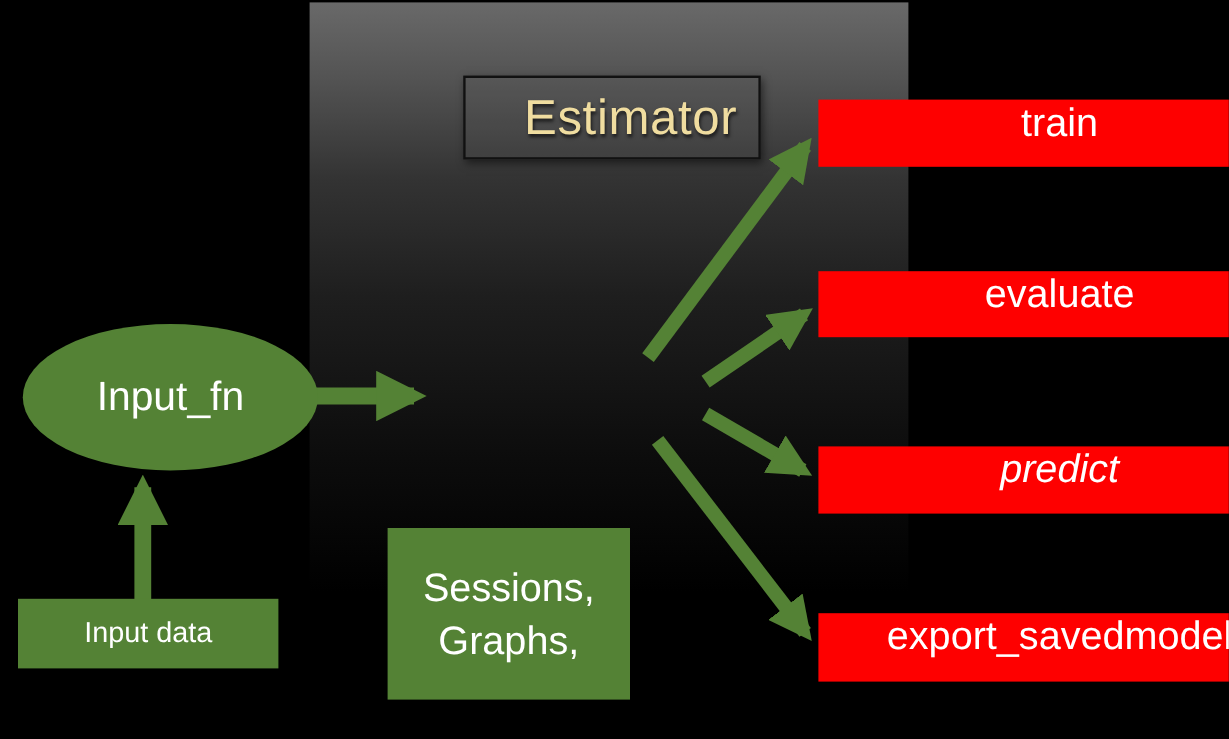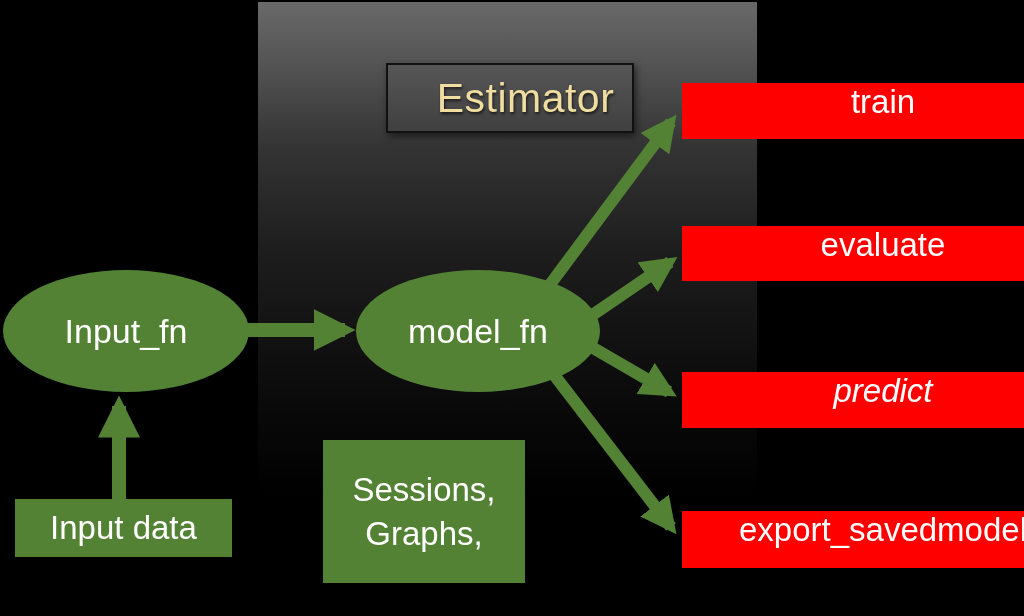--- a/index.html
+++ b/index.html
@@ -73,37 +73,37 @@
     position: absolute;
     border-radius: 50%;
     background: #548235;
     display: flex;
     align-items: center;
     justify-content: center;
     color: #ffffff;
     font-size: 34px;
     z-index: 3;
   }
-  .ellipse.input-fn { left: 3px;   top: 270px; width: 246px; height: 122px; }
+  .ellipse.input-fn { left: 19px;   top: 270px; width: 246px; height: 122px; }
   .ellipse.model-fn { left: 356px; top: 270px; width: 244px; height: 122px; }
   
   .green-box {
     position: absolute;
     background: #548235;
     color: #ffffff;
     display: flex;
     flex-direction: column;
     align-items: center;
     justify-content: center;
     z-index: 3;
     text-align: center;
   }
   .green-box.input-data {
     left: 15px; top: 499px; width: 217px; height: 58px;
-    font-size: 33px;
+    font-size: 24px;
   }
   .green-box.sessions {
     left: 323px; top: 440px; width: 202px; height: 143px;
     font-size: 33px;
     line-height: 44px;
   }
   
   .red-box {
     position: absolute;
     left: 682px;
@@ -143,23 +143,20 @@
   </svg>
 
   <div class="estimator-box">
     <span class="estimator-label">Estimator</span>
   </div>
 
   <div class="ellipse input-fn">
     <span>Input_fn</span>
   </div>
 
-  <div class="ellipse model-fn">
-    <span>model_fn</span>
-  </div>
 
   <div class="green-box input-data">
     <span>Input data</span>
   </div>
 
   <div class="green-box sessions">
     <span>Sessions,</span>
     <span>Graphs,</span>
   </div>
 

